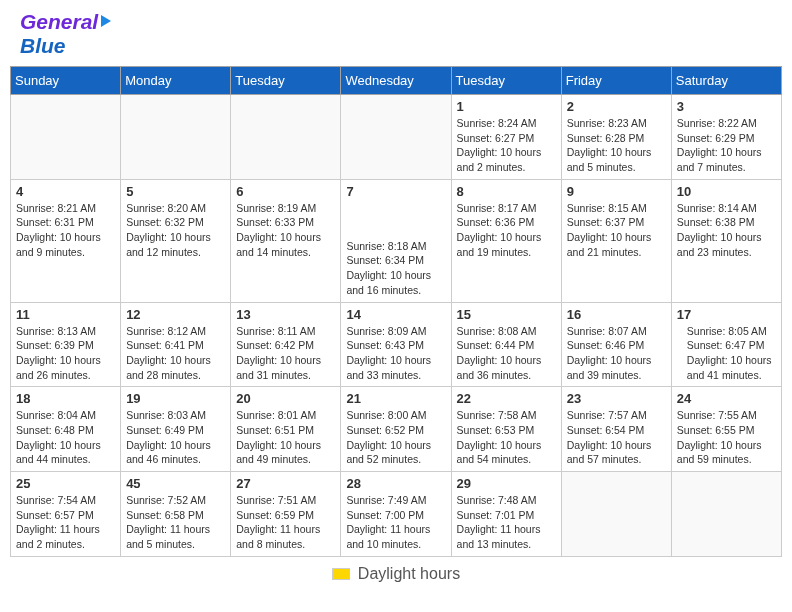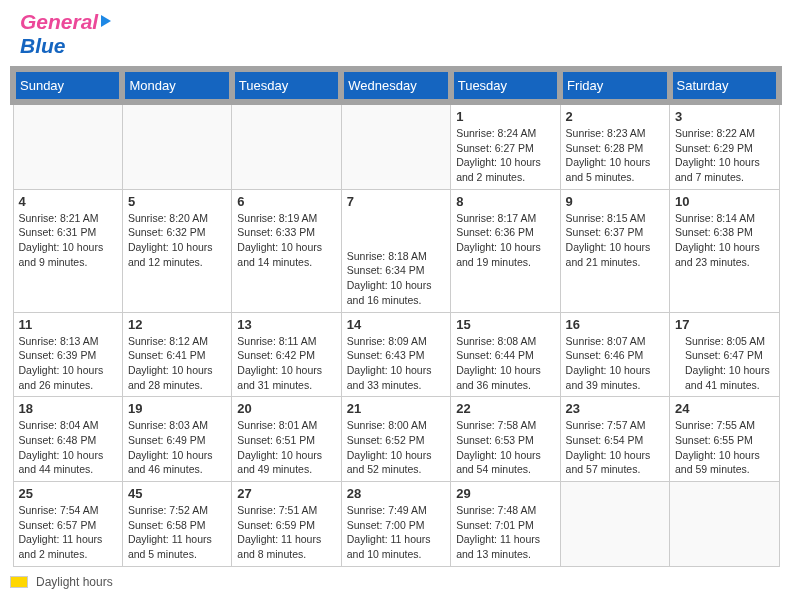--- a/index.html
+++ b/index.html
@@ -34,21 +34,21 @@
       width: calc(100% - 20px);
       font-size: 11px;
     }
     .calendar th {
       background: #1565c0;
       color: #fff;
       padding: 6px 4px;
       text-align: left;
       font-size: 13px;
       font-weight: normal;
-      border: 6px solid #a3a3a3;
+      border: 1px solid #a3a3a3;
     }
     .calendar td {
       border: 1px solid #ccc;
       vertical-align: top;
       padding: 4px 5px;
       width: 14.28%;
       min-height: 80px;
       height: 80px;
     }
     .day-num {
@@ -61,24 +61,24 @@
       color: #333;
       font-size: 10.5px;
       line-height: 1.4;
     }
     .empty-cell {
       background: #f9f9f9;
     }
     .legend {
       display: flex;
       align-items: center;
-      justify-content: flex-start;
+      justify-content: center;
       gap: 8px;
       margin: 4px 10px 6px 10px;
-      font-size: 12px;
+      font-size: 16px;
       color: #555;
     }
     .legend-box {
       width: 18px;
       height: 12px;
       background: #ffd700;
       border: 1px solid #ccc;
       display: inline-block;
     }
     
@@ -100,21 +100,21 @@
       margin-left: 3px;
       margin-bottom: 2px;
     }
   </style>
 </head>
 <body>
 
 <div class="header">
   <div class="logo-wrapper">
     <div class="logo-row">
-      <span style="font-size:21px;font-weight:bold;color:#ec4899;font-style:italic;">General</span>
+      <span style="font-size:21px;font-weight:bold;color:#6d28d9;font-style:italic;">General</span>
       <span class="logo-arrow"></span>
     </div>
     <div>
       <span style="font-size:21px;font-weight:bold;color:#1565c0;font-style:italic;">Blue</span>
     </div>
   </div>
 </div>
 
 <table class="calendar">
   <thead>

